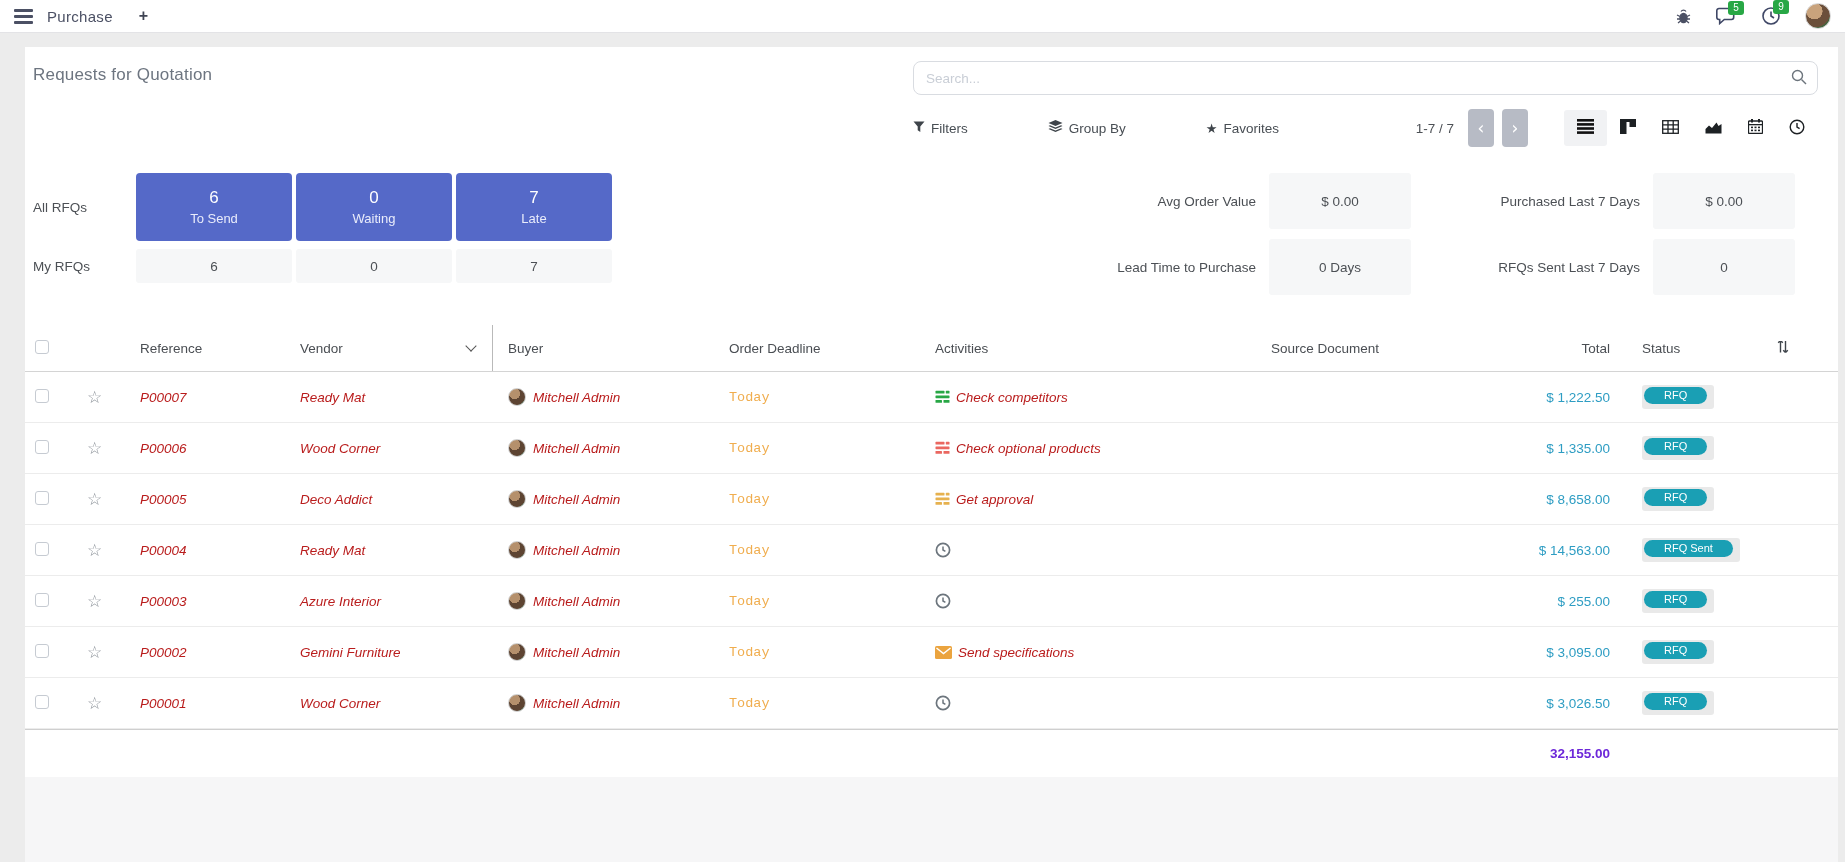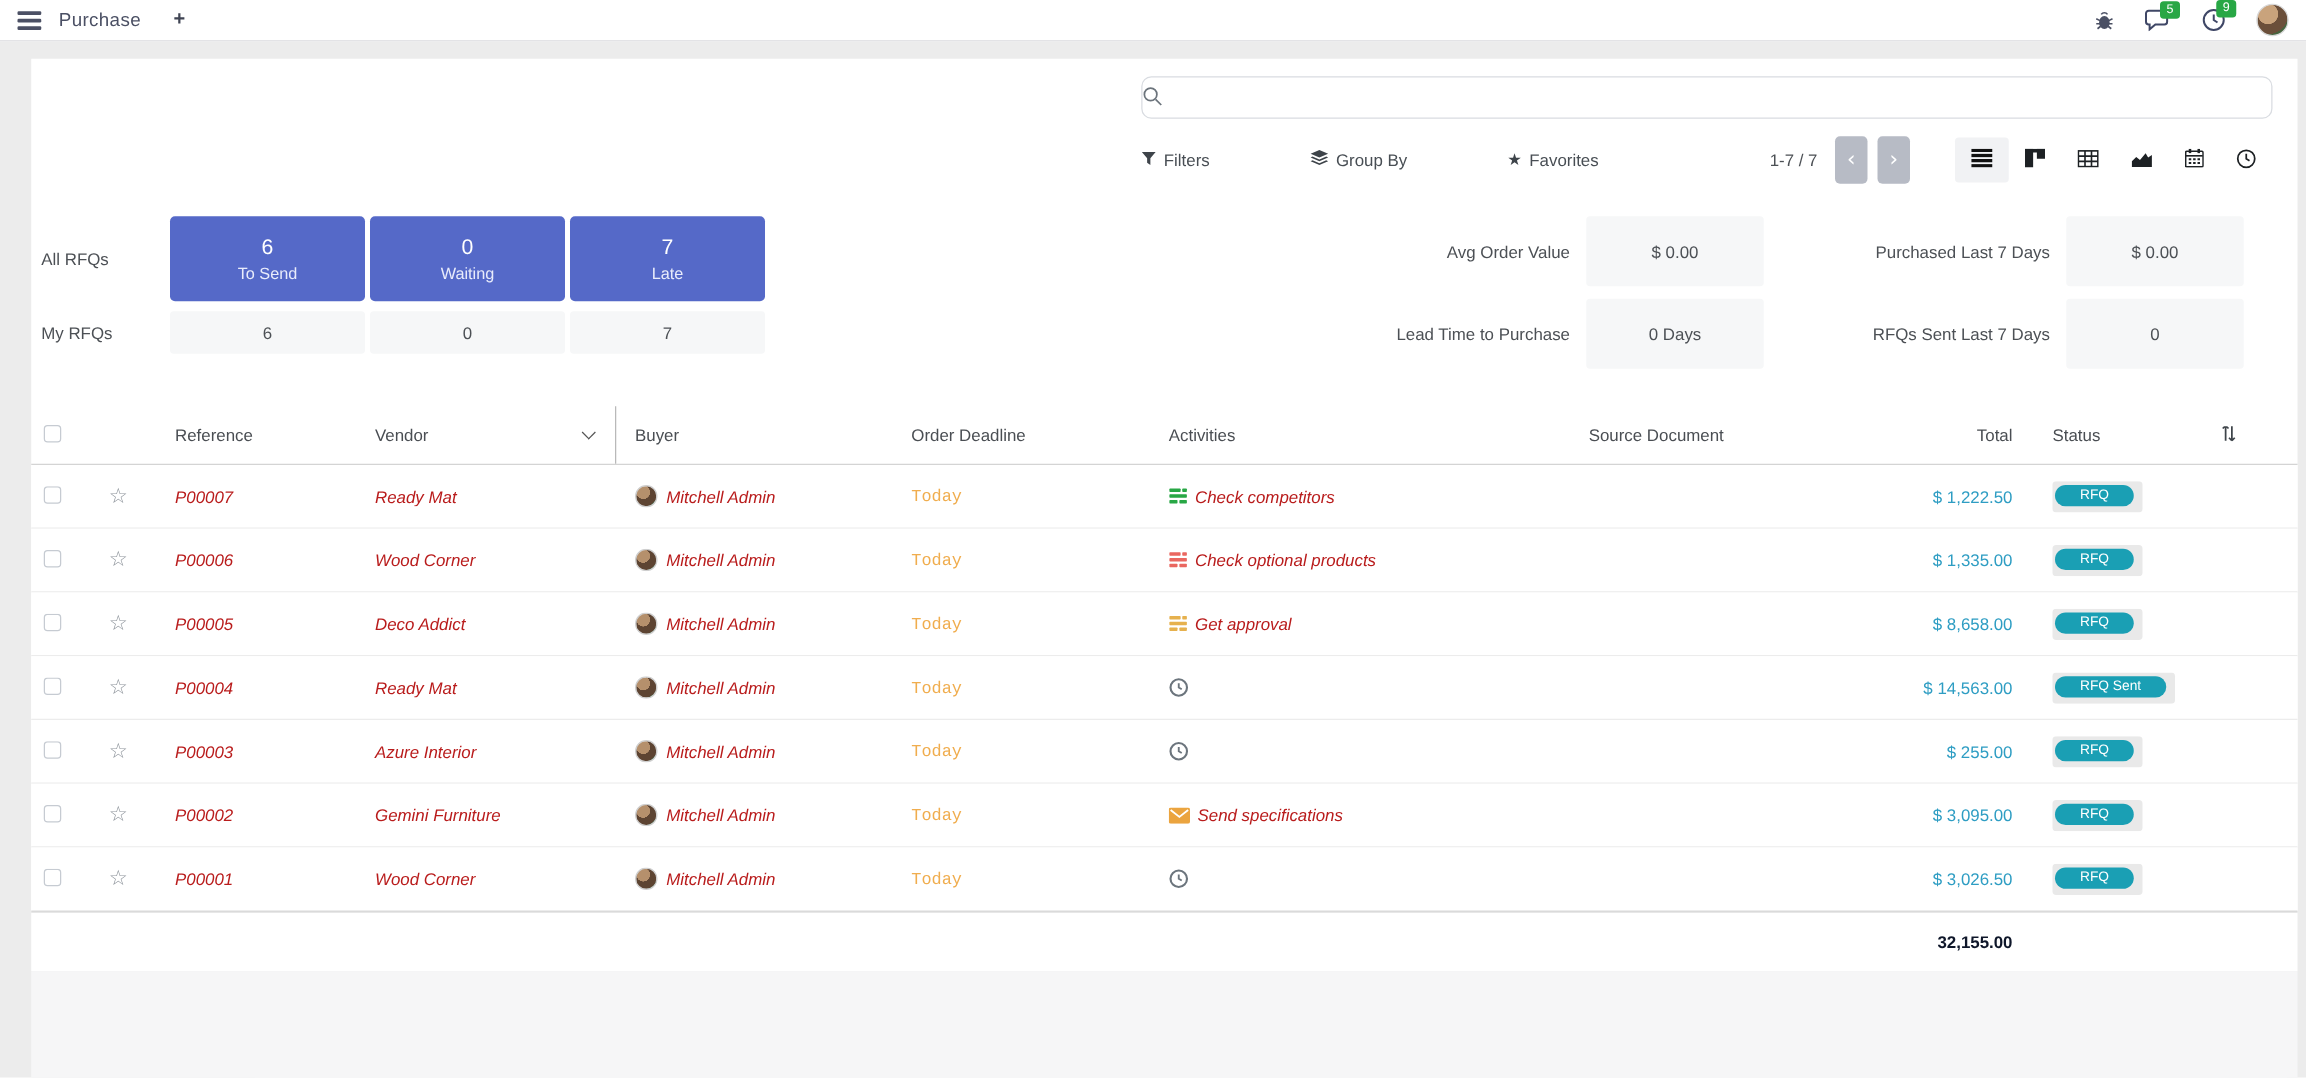--- a/index.html
+++ b/index.html
@@ -76,21 +76,21 @@
   .th-vendor { display:flex; align-items:center; justify-content:space-between; border-right:1px solid #b9b9b9; height:100%; }
   .chev-down { width:8px; height:8px; border-right:1.5px solid #555; border-bottom:1.5px solid #555; transform:rotate(45deg); margin-right:2px; margin-top:-4px; }
   .cb { appearance:none; width:14px; height:14px; border:1px solid #c6cbd2; border-radius:3px; background:#fff; cursor:pointer; }
   .star { color:#8f959c; font-size:17px; cursor:pointer; }
   .link { color:#b91c1c; text-decoration:none; cursor:pointer;font-style:italic; }
   .today { color:#f0ad4e;font-family:Liberation Mono, monospace; }
   .avatar-sm { width:18px; height:18px; border-radius:50%; flex:0 0 18px; background:radial-gradient(circle at 35% 30%, #b5906c 0 35%, #5d4432 36% 75%, #3e5738 76% 100%); border:1px solid #cfcfcf; }
   .total { color:#2e9dc3; }
   .badge-wrap { display:inline-block; background:#e9e9e9; border-radius:3px; padding:2px 7px 5px 2px; }
   .badge-pill { display:inline-block; background:#1a9fb4; color:#fff; font-size:11px; line-height:17px; padding:0 20px; border-radius:9px; }
-  .foot-total { font-weight:bold; color:#0f172a; }
+  .foot-total { font-weight:bold; color:#6d28d9; }
   .optcol-ico { position:absolute; right:48px; top:50%; transform:translateY(-50%); cursor:pointer; }
 
   .act-icon svg { display:none; vertical-align:middle; }
   .act-icon.is-tasks svg.svg-tasks { display:inline-block; }
   .act-icon.is-envelope svg.svg-envelope { display:inline-block; }
   .act-icon.is-clock svg.svg-clock { display:inline-block; }
   .act-icon { display:flex; align-items:center; cursor:pointer; }
 
   svg { flex:0 0 auto; }
 </style>
@@ -129,23 +129,25 @@
       <span class="nav-badge">9</span>
     </div>
     <div class="avatar-lg"></div>
   </div>
 </div>
 
 <div class="content">
 
   <div class="control">
     <div class="cp-left">
+      <div class="page-title">Requests for Quotation</div>
     </div>
     <div class="cp-right">
       <div class="searchbox">
+        <input type="text" placeholder="Search..." style="">
         <span class="search-ico">
           <svg width="16" height="16" viewBox="0 0 16 16">
               <circle cx="6.5" cy="6.5" r="5" fill="none" stroke="#6c747c" stroke-width="1.4"></circle>
               <path d="M10.5 10.5 L15 15" stroke="#6c747c" stroke-width="1.4"></path>
             </svg>
         </span>
       </div>
       <div class="filter-row">
         <div class="fbtn">
           <span><svg width="12" height="12" viewBox="0 0 12 12">

